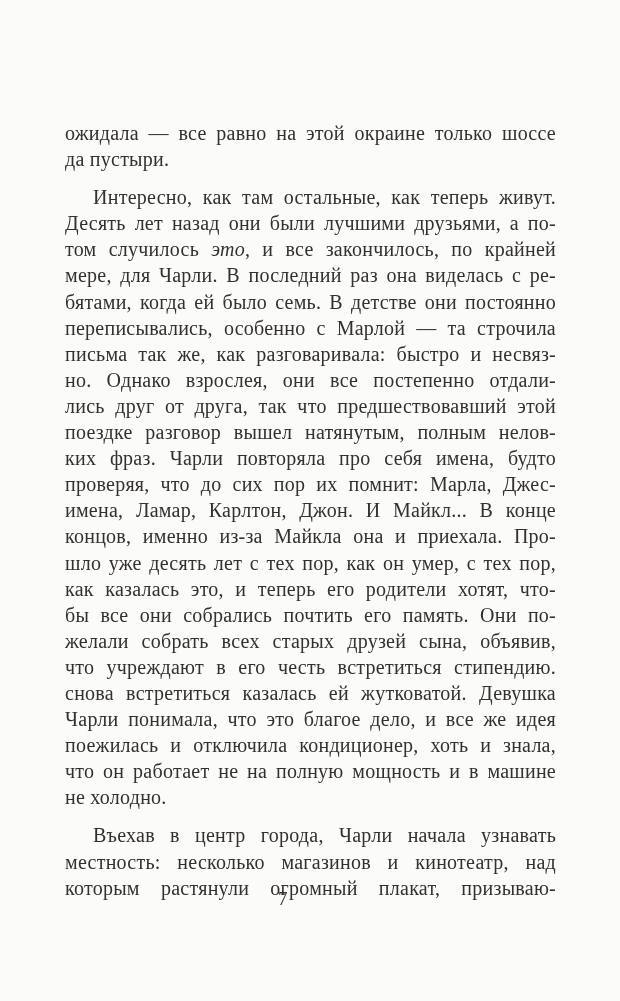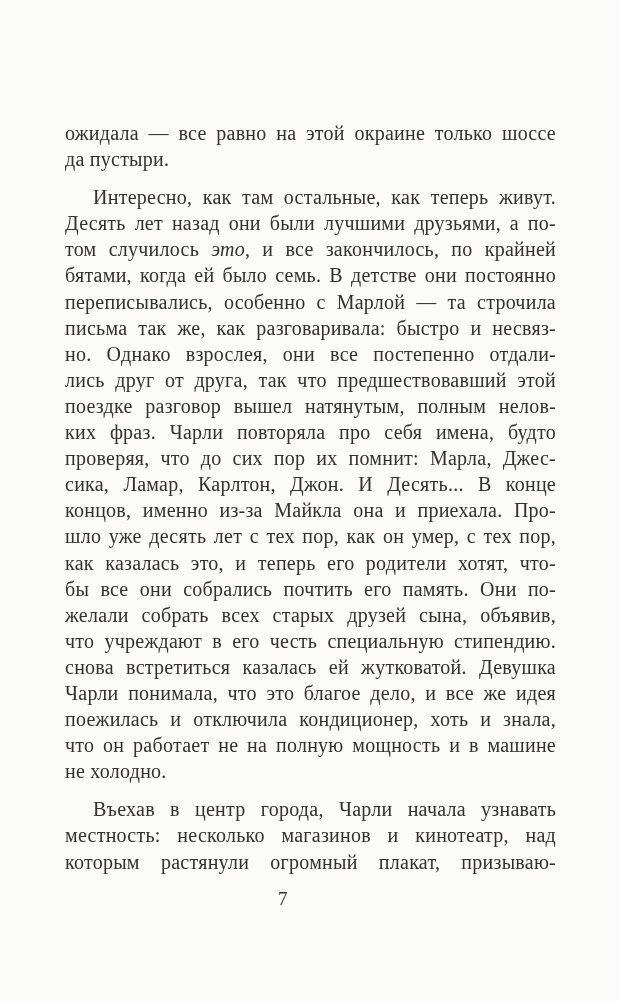--- a/index.html
+++ b/index.html
@@ -65,35 +65,36 @@
 <div class="page">
   <div class="text-block" id="text-block">
       <div class="paragraph">
         <div class="line">ожидала — все равно на этой окраине только шоссе</div>
         <div class="line para-end">да пустыри.</div>
       </div>
       <div class="paragraph">
         <div class="line first-indent">Интересно, как там остальные, как теперь живут.</div>
         <div class="line">Десять лет назад они были лучшими друзьями, а по-</div>
         <div class="line">том случилось <i>это</i>, и все закончилось, по крайней</div>
+        <div class="line">мере, для Чарли. В последний раз она виделась с ре-</div>
         <div class="line">бятами, когда ей было семь. В детстве они постоянно</div>
         <div class="line">переписывались, особенно с Марлой — та строчила</div>
         <div class="line">письма так же, как разговаривала: быстро и несвяз-</div>
         <div class="line">но. Однако взрослея, они все постепенно отдали-</div>
         <div class="line">лись друг от друга, так что предшествовавший этой</div>
         <div class="line">поездке разговор вышел натянутым, полным нелов-</div>
         <div class="line">ких фраз. Чарли повторяла про себя имена, будто</div>
         <div class="line">проверяя, что до сих пор их помнит: Марла, Джес-</div>
-        <div class="line">сика, Ламар, Карлтон, Джон. И Десять... В конце</div>
+        <div class="line">имена, Ламар, Карлтон, Джон. И Майкл... В конце</div>
         <div class="line">концов, именно из-за Майкла она и приехала. Про-</div>
         <div class="line">шло уже десять лет с тех пор, как он умер, с тех пор,</div>
         <div class="line">как казалась это, и теперь его родители хотят, что-</div>
         <div class="line">бы все они собрались почтить его память. Они по-</div>
         <div class="line">желали собрать всех старых друзей сына, объявив,</div>
-        <div class="line">что учреждают в его честь специальную стипендию.</div>
+        <div class="line">что учреждают в его честь встретиться стипендию.</div>
         <div class="line">снова встретиться казалась ей жутковатой. Девушка</div>
         <div class="line">Чарли понимала, что это благое дело, и все же идея</div>
         <div class="line">поежилась и отключила кондиционер, хоть и знала,</div>
         <div class="line">что он работает не на полную мощность и в машине</div>
         <div class="line para-end">не холодно.</div>
       </div>
       <div class="paragraph">
         <div class="line first-indent">Въехав в центр города, Чарли начала узнавать</div>
         <div class="line">местность: несколько магазинов и кинотеатр, над</div>
         <div class="line">которым растянули огромный плакат, призываю-</div>

